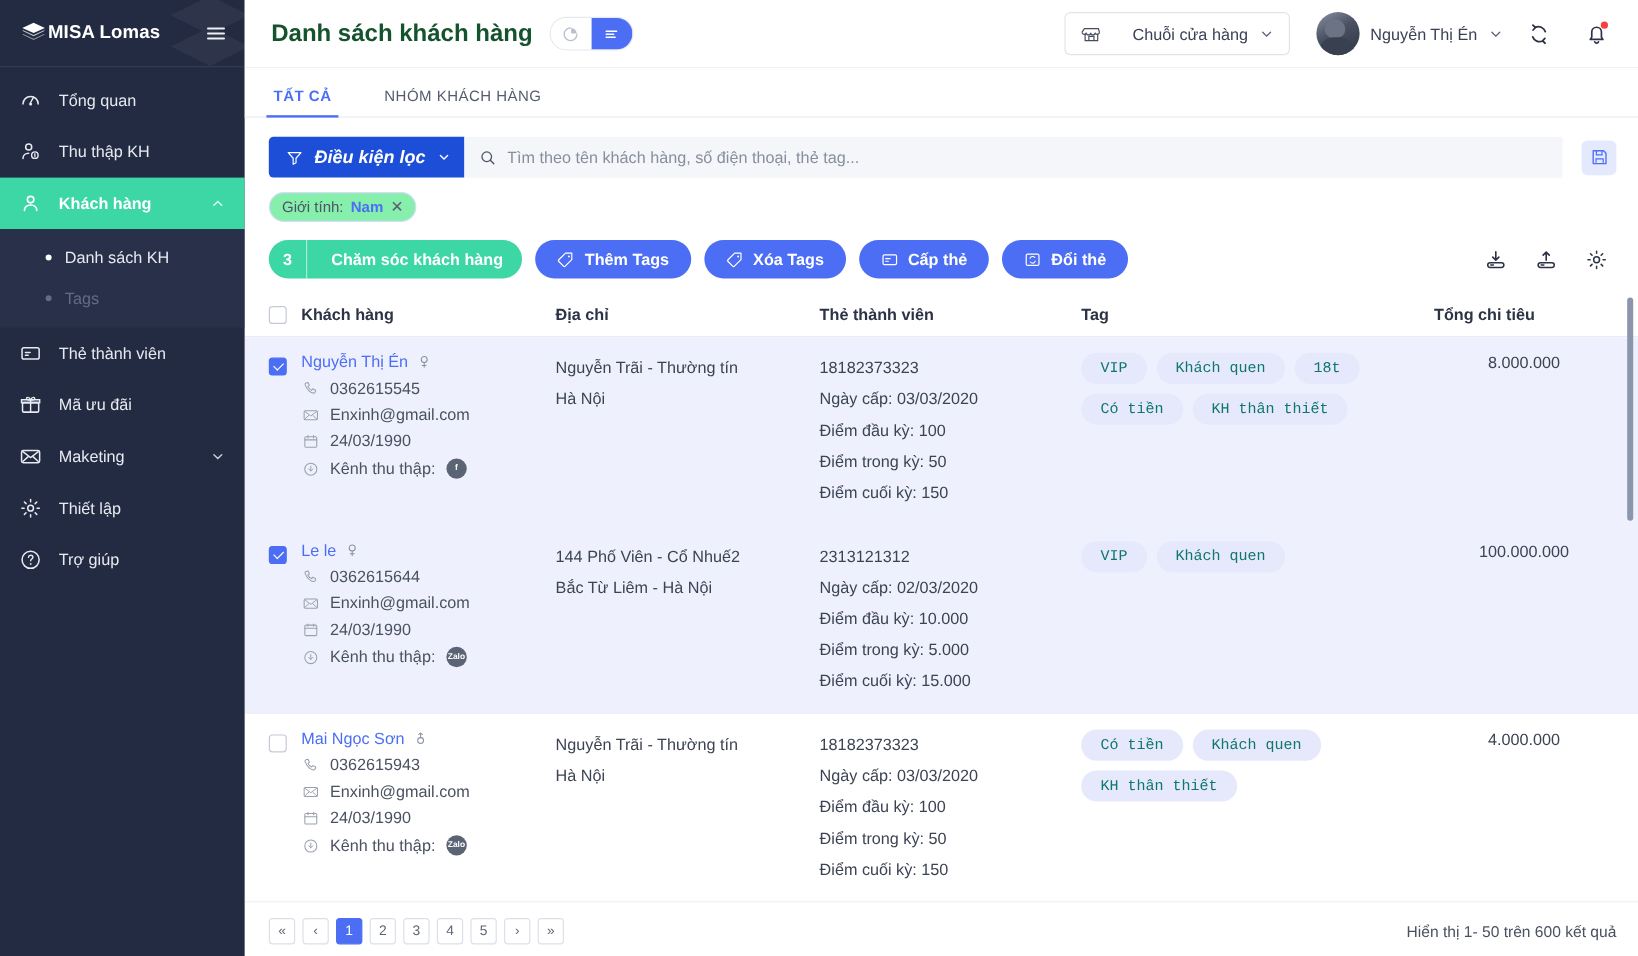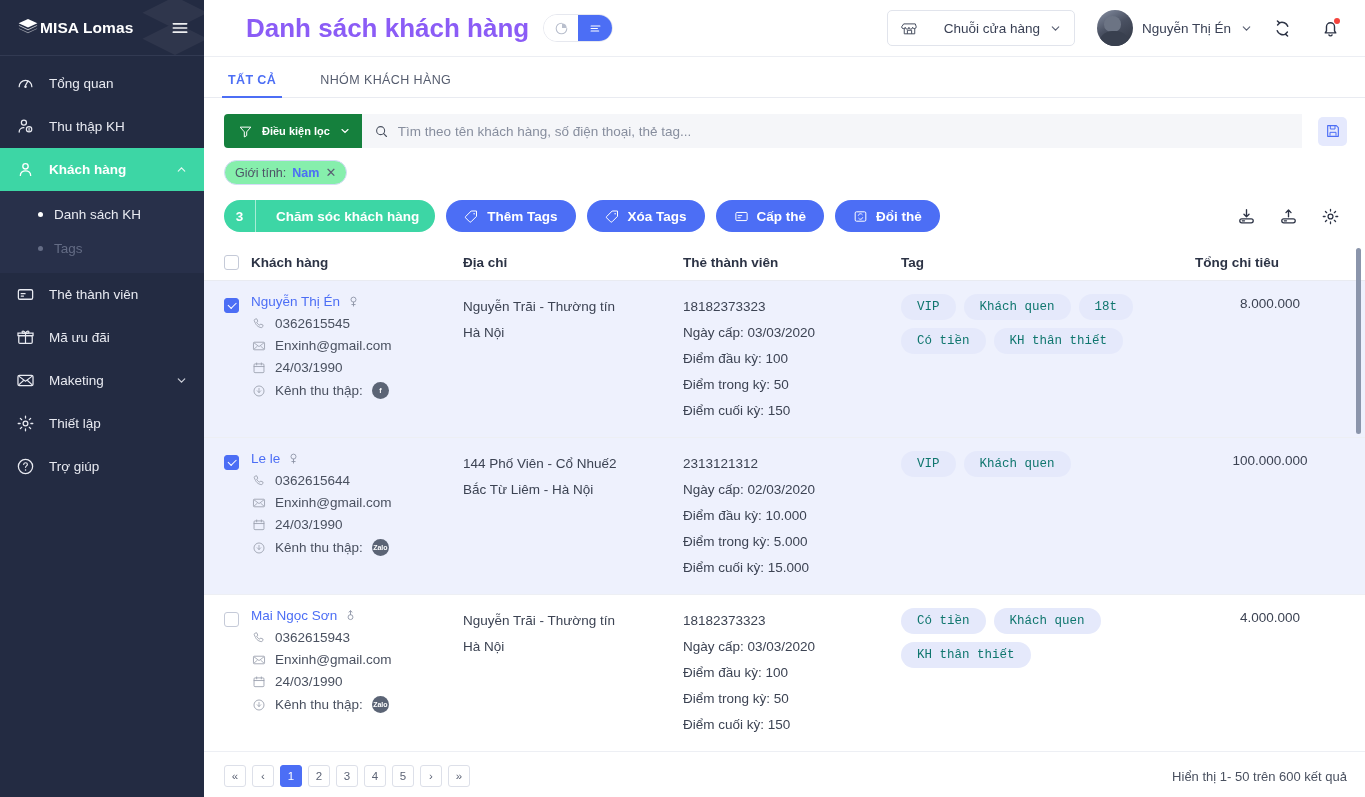--- a/index.html
+++ b/index.html
@@ -58,21 +58,21 @@
   .sb-subitem.dim .dot { background: #646c85; }
 
   
   .main { flex: 1; height: 797px; display: flex; flex-direction: column; background: #fff; position: relative; }
 
   .topbar {
     height: 57px; display: flex; align-items: center;
     padding: 0 18px 0 22px; background: #fff;
     border-bottom: 1px solid #eceef3;
   }
-  .page-title { font-size: 26px; color: #8b5cf6; font-weight: bold; margin-left: 20px; }
+  .page-title { font-size: 20px; color: #14532d; font-weight: bold; }
   .viewtoggle {
     margin-left: 14px; display: flex; align-items: center;
     height: 28px; border-radius: 14px; overflow: hidden;
     border: 1px solid #e6e8ef;
   }
   .vt-btn {
     width: 34px; height: 28px; display: flex; align-items: center; justify-content: center;
     cursor: pointer; background: #fff;
   }
   .vt-btn.on { background: #4c6ef5; }
@@ -109,22 +109,22 @@
   .tab { font-size: 12.5px; letter-spacing: .4px; color: #555c6e; padding: 0 2px 10px 2px; margin-right: 40px; cursor: pointer; position: relative; }
   .tab.sel { color: #4c6ef5; font-weight: bold; }
   .tab.sel::after { content:""; position: absolute; left: -4px; right: -4px; bottom: -1px; height: 2px; background: #4c6ef5; }
 
   .content { flex: 1; padding: 0 0 0 0; display: flex; flex-direction: column; overflow: hidden; }
 
   .filterbar { display: flex; align-items: center; padding: 16px 18px 0 20px; }
   .filter-btn {
     display: flex; align-items: center; gap: 9px;
     height: 34px; padding: 0 11px 0 14px; border-radius: 4px 0 0 4px;
-    background: #15803d; color: #fff; font-size: 11px; font-weight: bold;
-    cursor: pointer; white-space: nowrap;
+    background: #1d4ed8; color: #fff; font-size: 15px; font-weight: bold;
+    cursor: pointer; white-space: nowrap; font-style: italic;
   }
   .search-wrap {
     flex: 1; height: 34px; background: #f5f6f9;
     display: flex; align-items: center; gap: 9px; padding: 0 12px;
   }
   .search-input {
     flex: 1; border: none; outline: none; background: transparent;
     font-size: 13.5px; color: #3a4155; font-family: "Liberation Sans", sans-serif;
   }
   .search-input::placeholder { color: #878e9e; }

